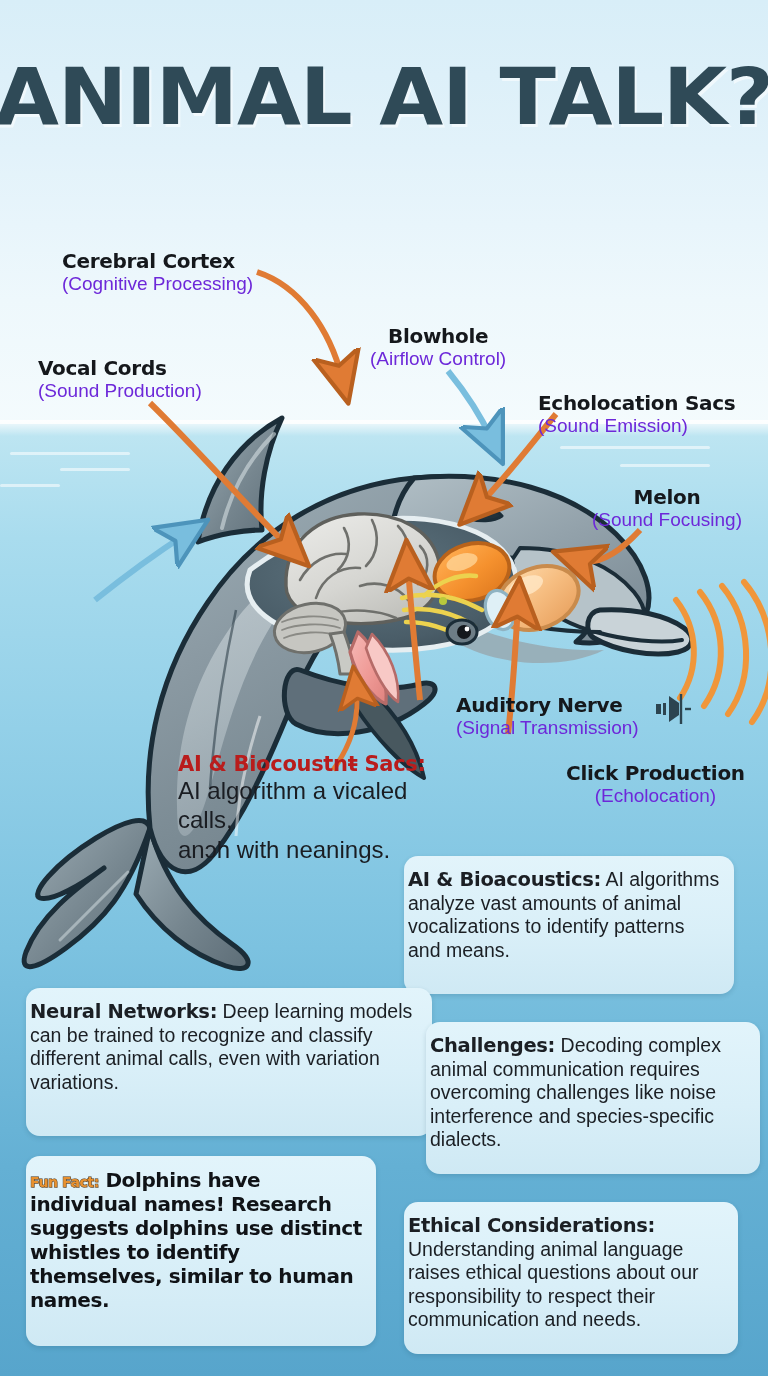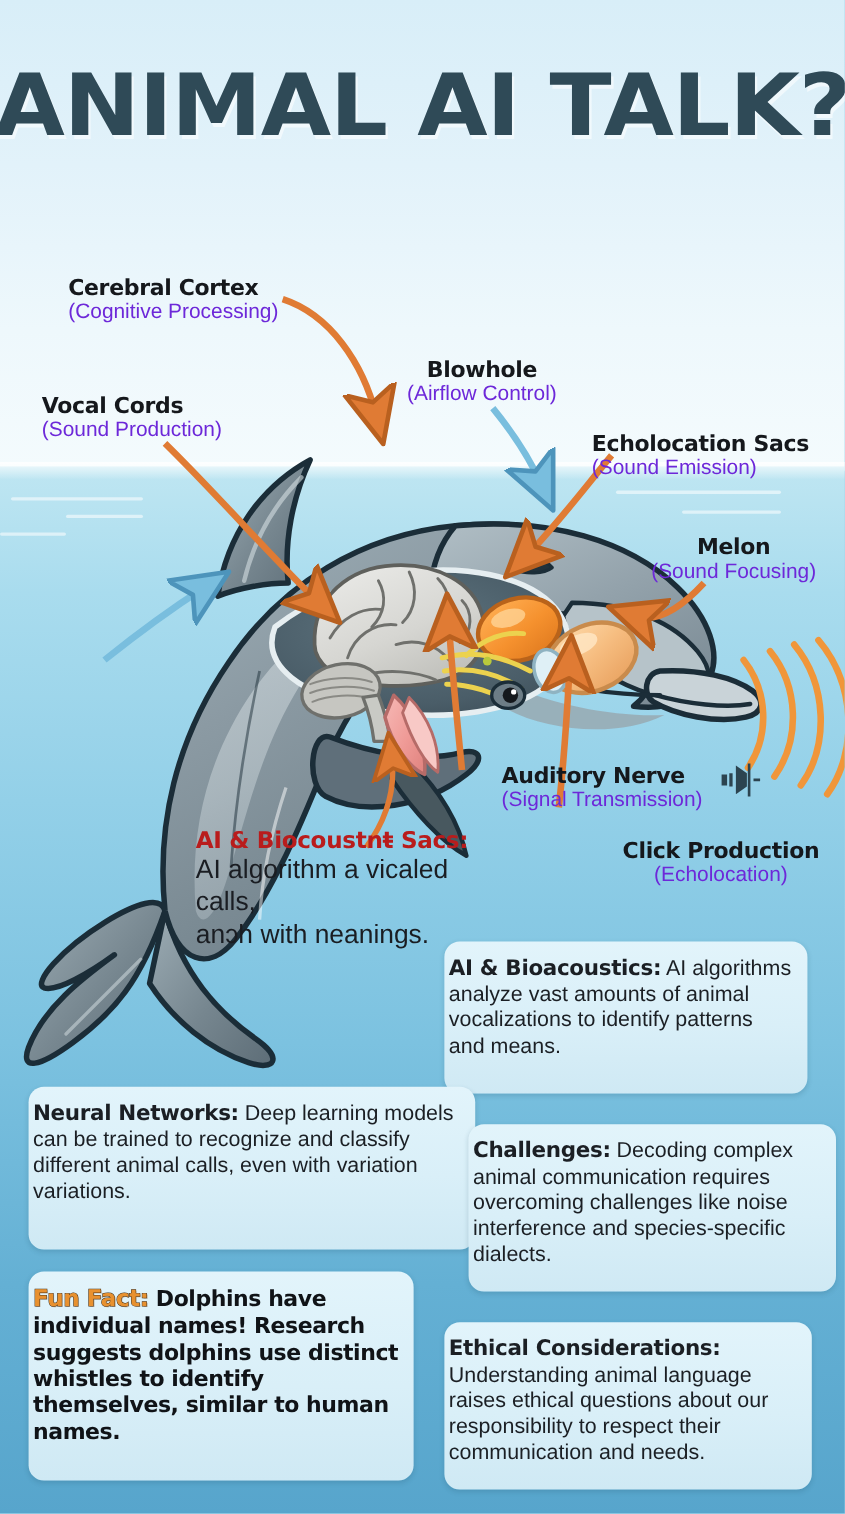--- a/index.html
+++ b/index.html
@@ -93,21 +93,21 @@
   #card-chal   { left:404px; top:1022px; width:334px; height:152px;margin-left:22px; }
   #card-fun    { left:26px;  top:1156px; width:350px; height:190px; }
   #card-ethic  { left:404px; top:1202px; width:334px; height:152px; }
 
   #card-fun p {
     font-family:"DejaVu Sans", sans-serif; font-weight:700;
     font-size:20px; line-height:1.2; letter-spacing:-0.4px; color:#101317;
   }
   .funfact {
     font-family:"DejaVu Sans", sans-serif; font-weight:700;
-    color:#e8912f; font-size:21px;
+    color:#e8912f; font-size:14px;
     -webkit-text-stroke:0.9px #3a2a17;
     paint-order:stroke fill;
     text-shadow:1px 1px 0 rgba(120,70,20,.35);
   }
 </style>
 </head>
 <body>
 
 <div id="stage">
 

